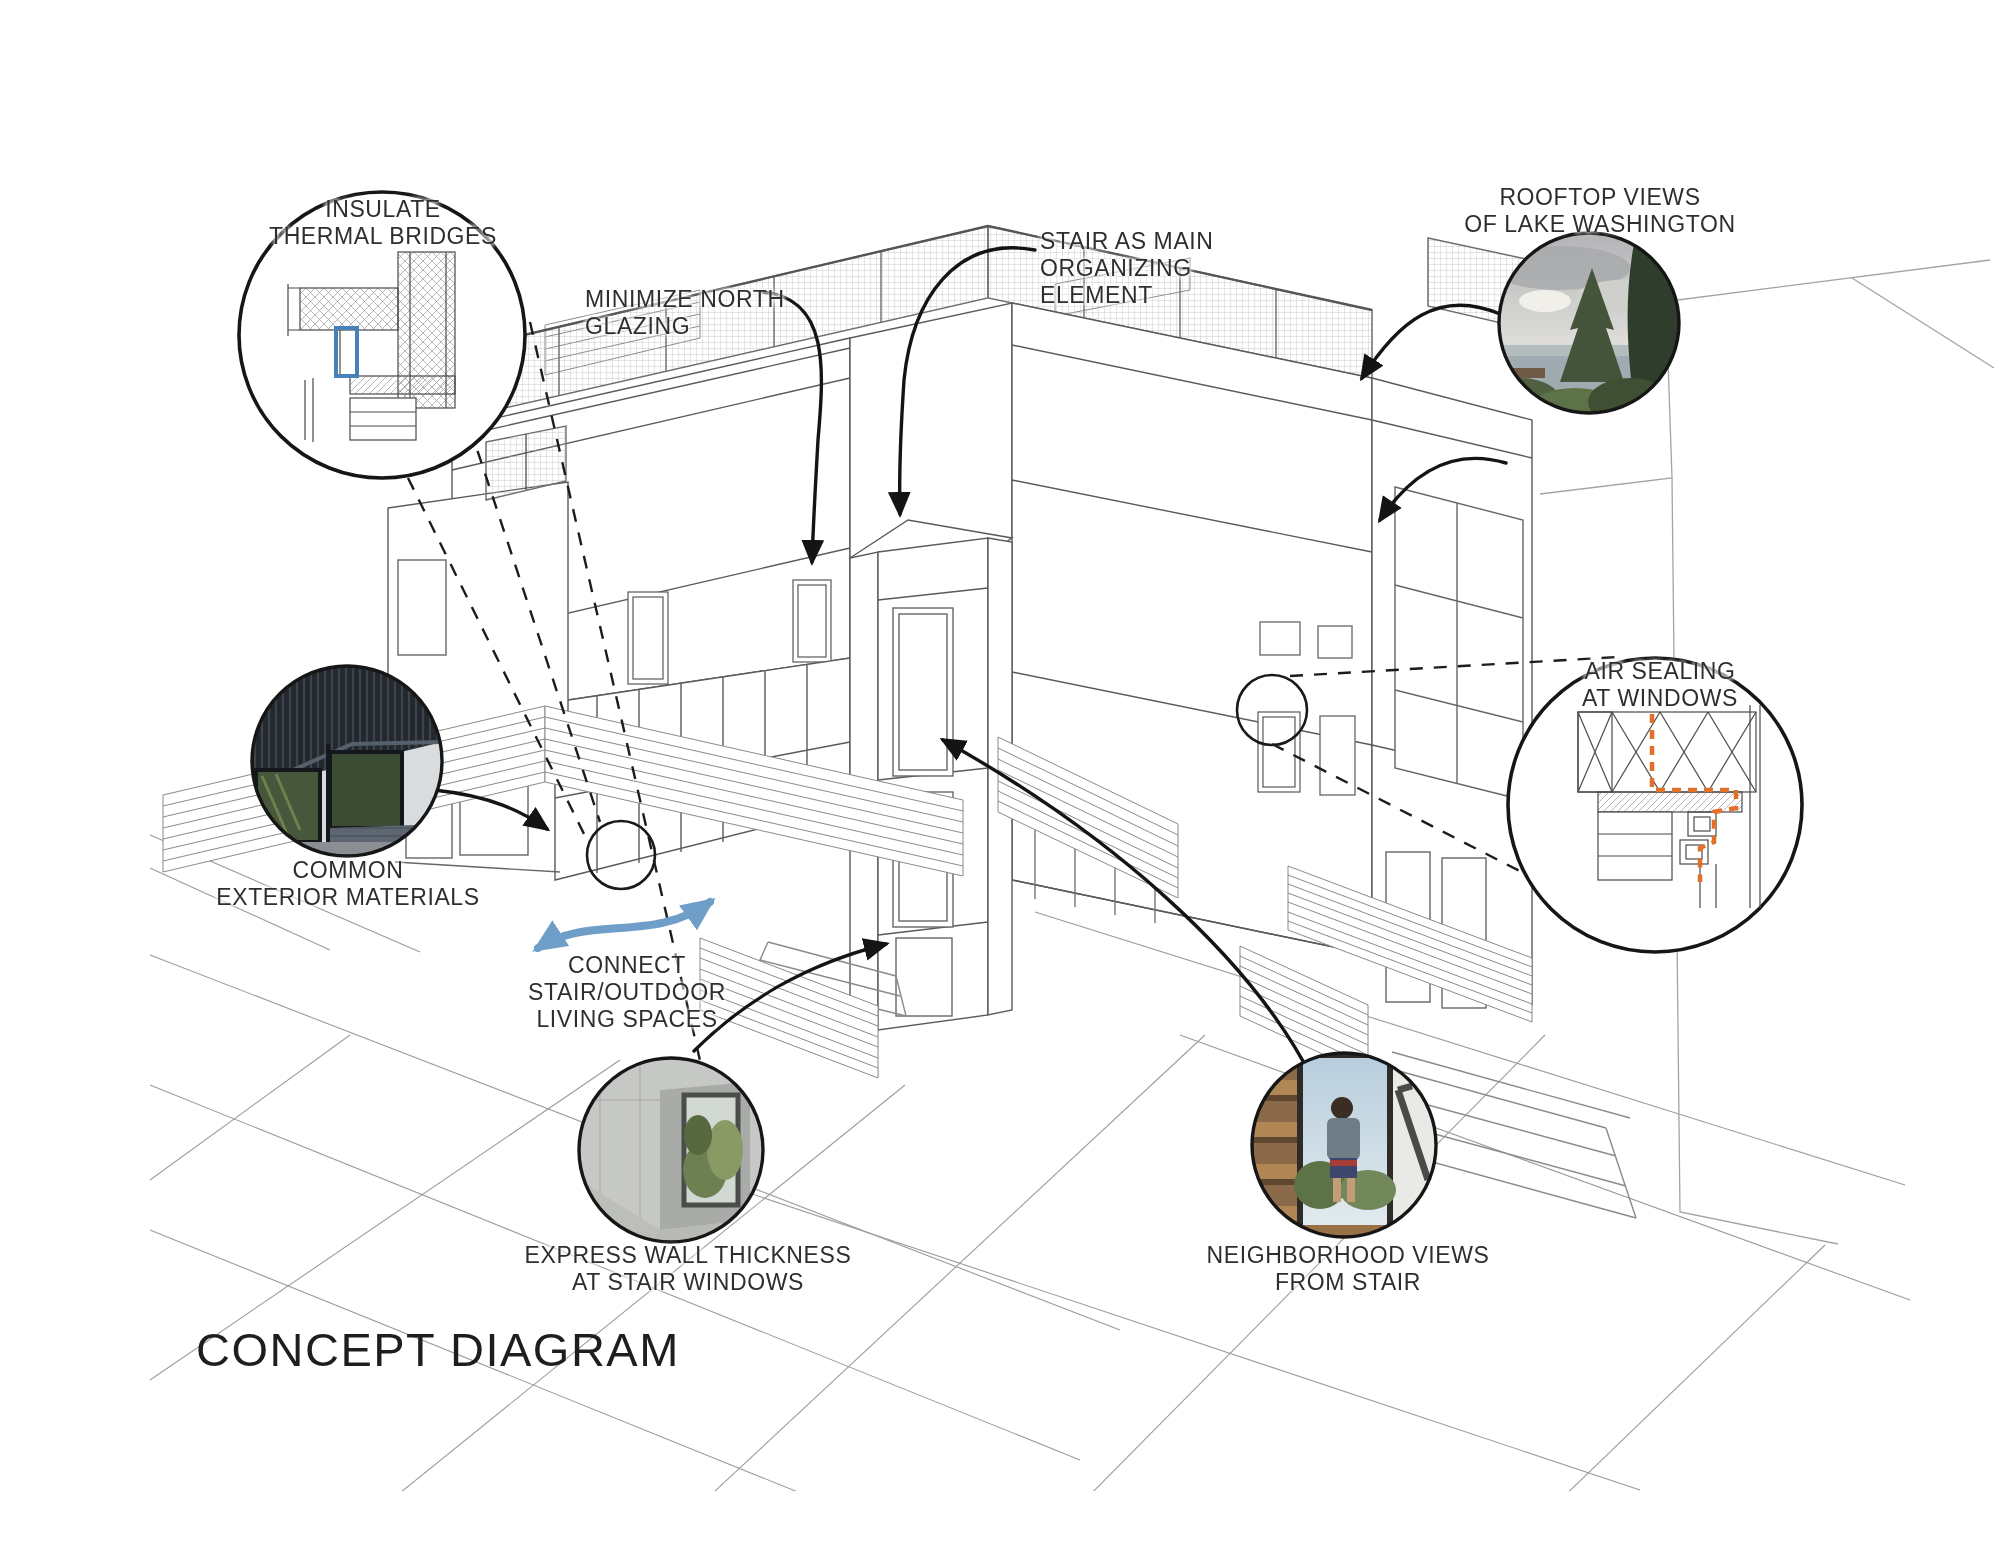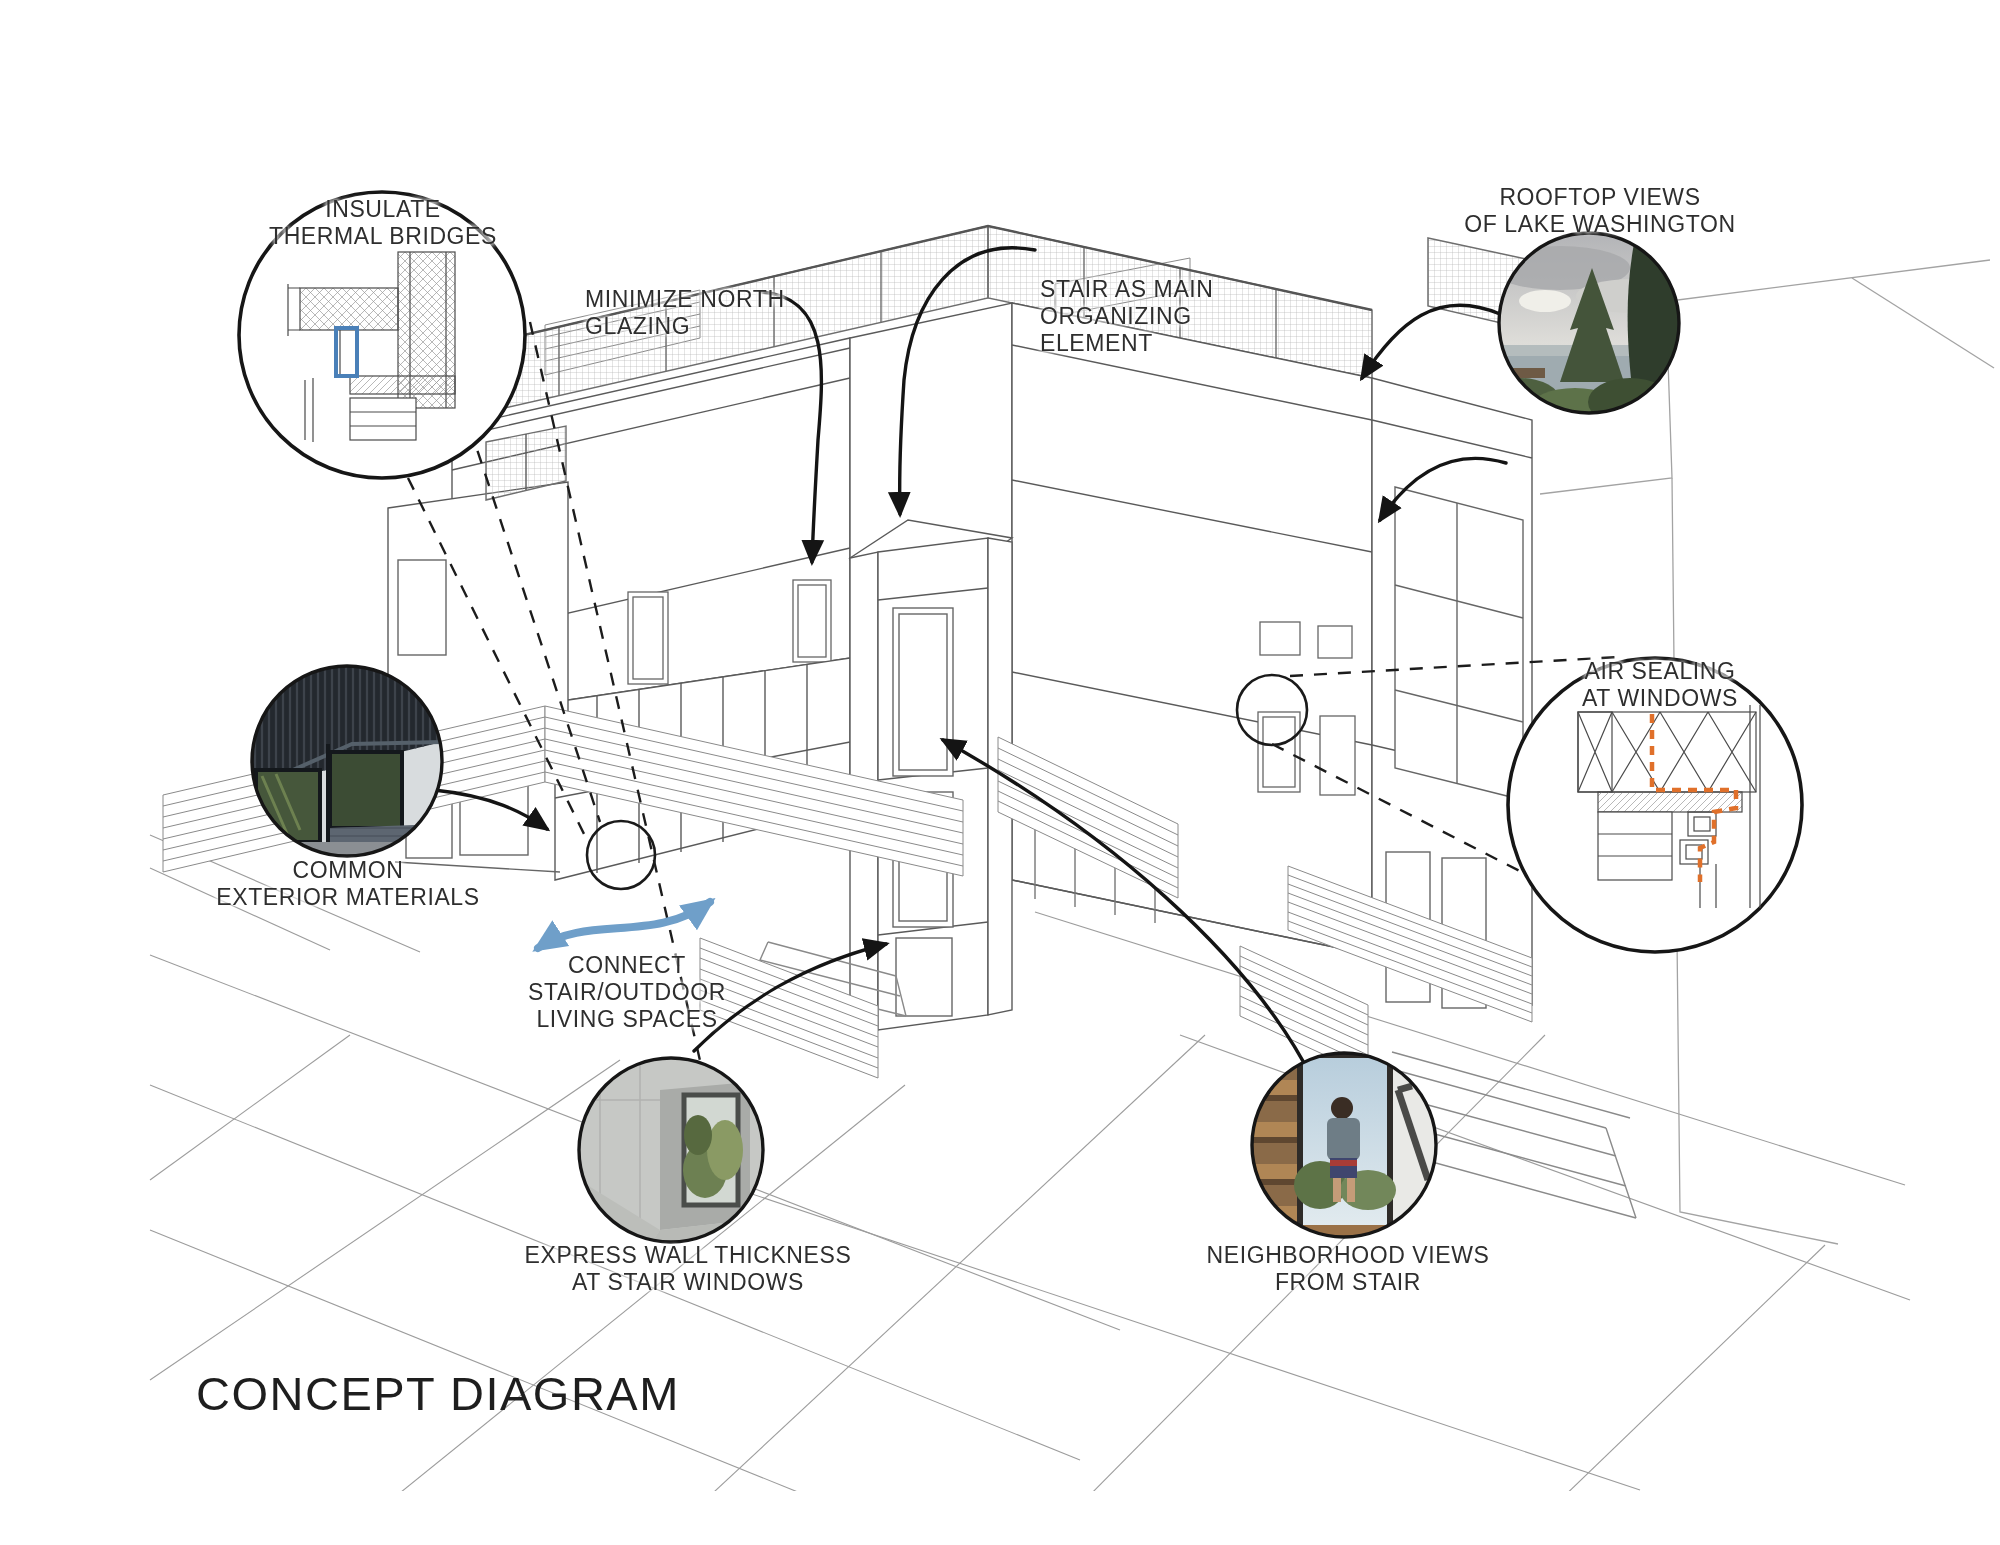--- a/index.html
+++ b/index.html
@@ -352,21 +352,21 @@
   <div class="label center" style="left:383px;top:196px;">
     <span>INSULATE</span>
     <span>THERMAL BRIDGES</span>
   </div>
 
   <div class="label" style="left:585px;top:286px;">
     <span>MINIMIZE NORTH</span>
     <span>GLAZING</span>
   </div>
 
-  <div class="label" style="left:1040px;top:228px;margin-top:48px;">
+  <div class="label" style="left:1040px;top:228px;">
     <span>STAIR AS MAIN</span>
     <span>ORGANIZING</span>
     <span>ELEMENT</span>
   </div>
 
   <div class="label center" style="left:1600px;top:184px;">
     <span>ROOFTOP VIEWS</span>
     <span>OF LAKE WASHINGTON</span>
   </div>
 
@@ -390,14 +390,14 @@
   <div class="label center" style="left:688px;top:1242px;">
     <span>EXPRESS WALL THICKNESS</span>
     <span>AT STAIR WINDOWS</span>
   </div>
 
   <div class="label center" style="left:1348px;top:1242px;">
     <span>NEIGHBORHOOD VIEWS</span>
     <span>FROM STAIR</span>
   </div>
 
-  <div class="title" style="left:196px;top:1322px;margin-top:44px;">CONCEPT DIAGRAM</div>
+  <div class="title" style="left:196px;top:1322px;">CONCEPT DIAGRAM</div>
 </div>
 
 </body></html>

